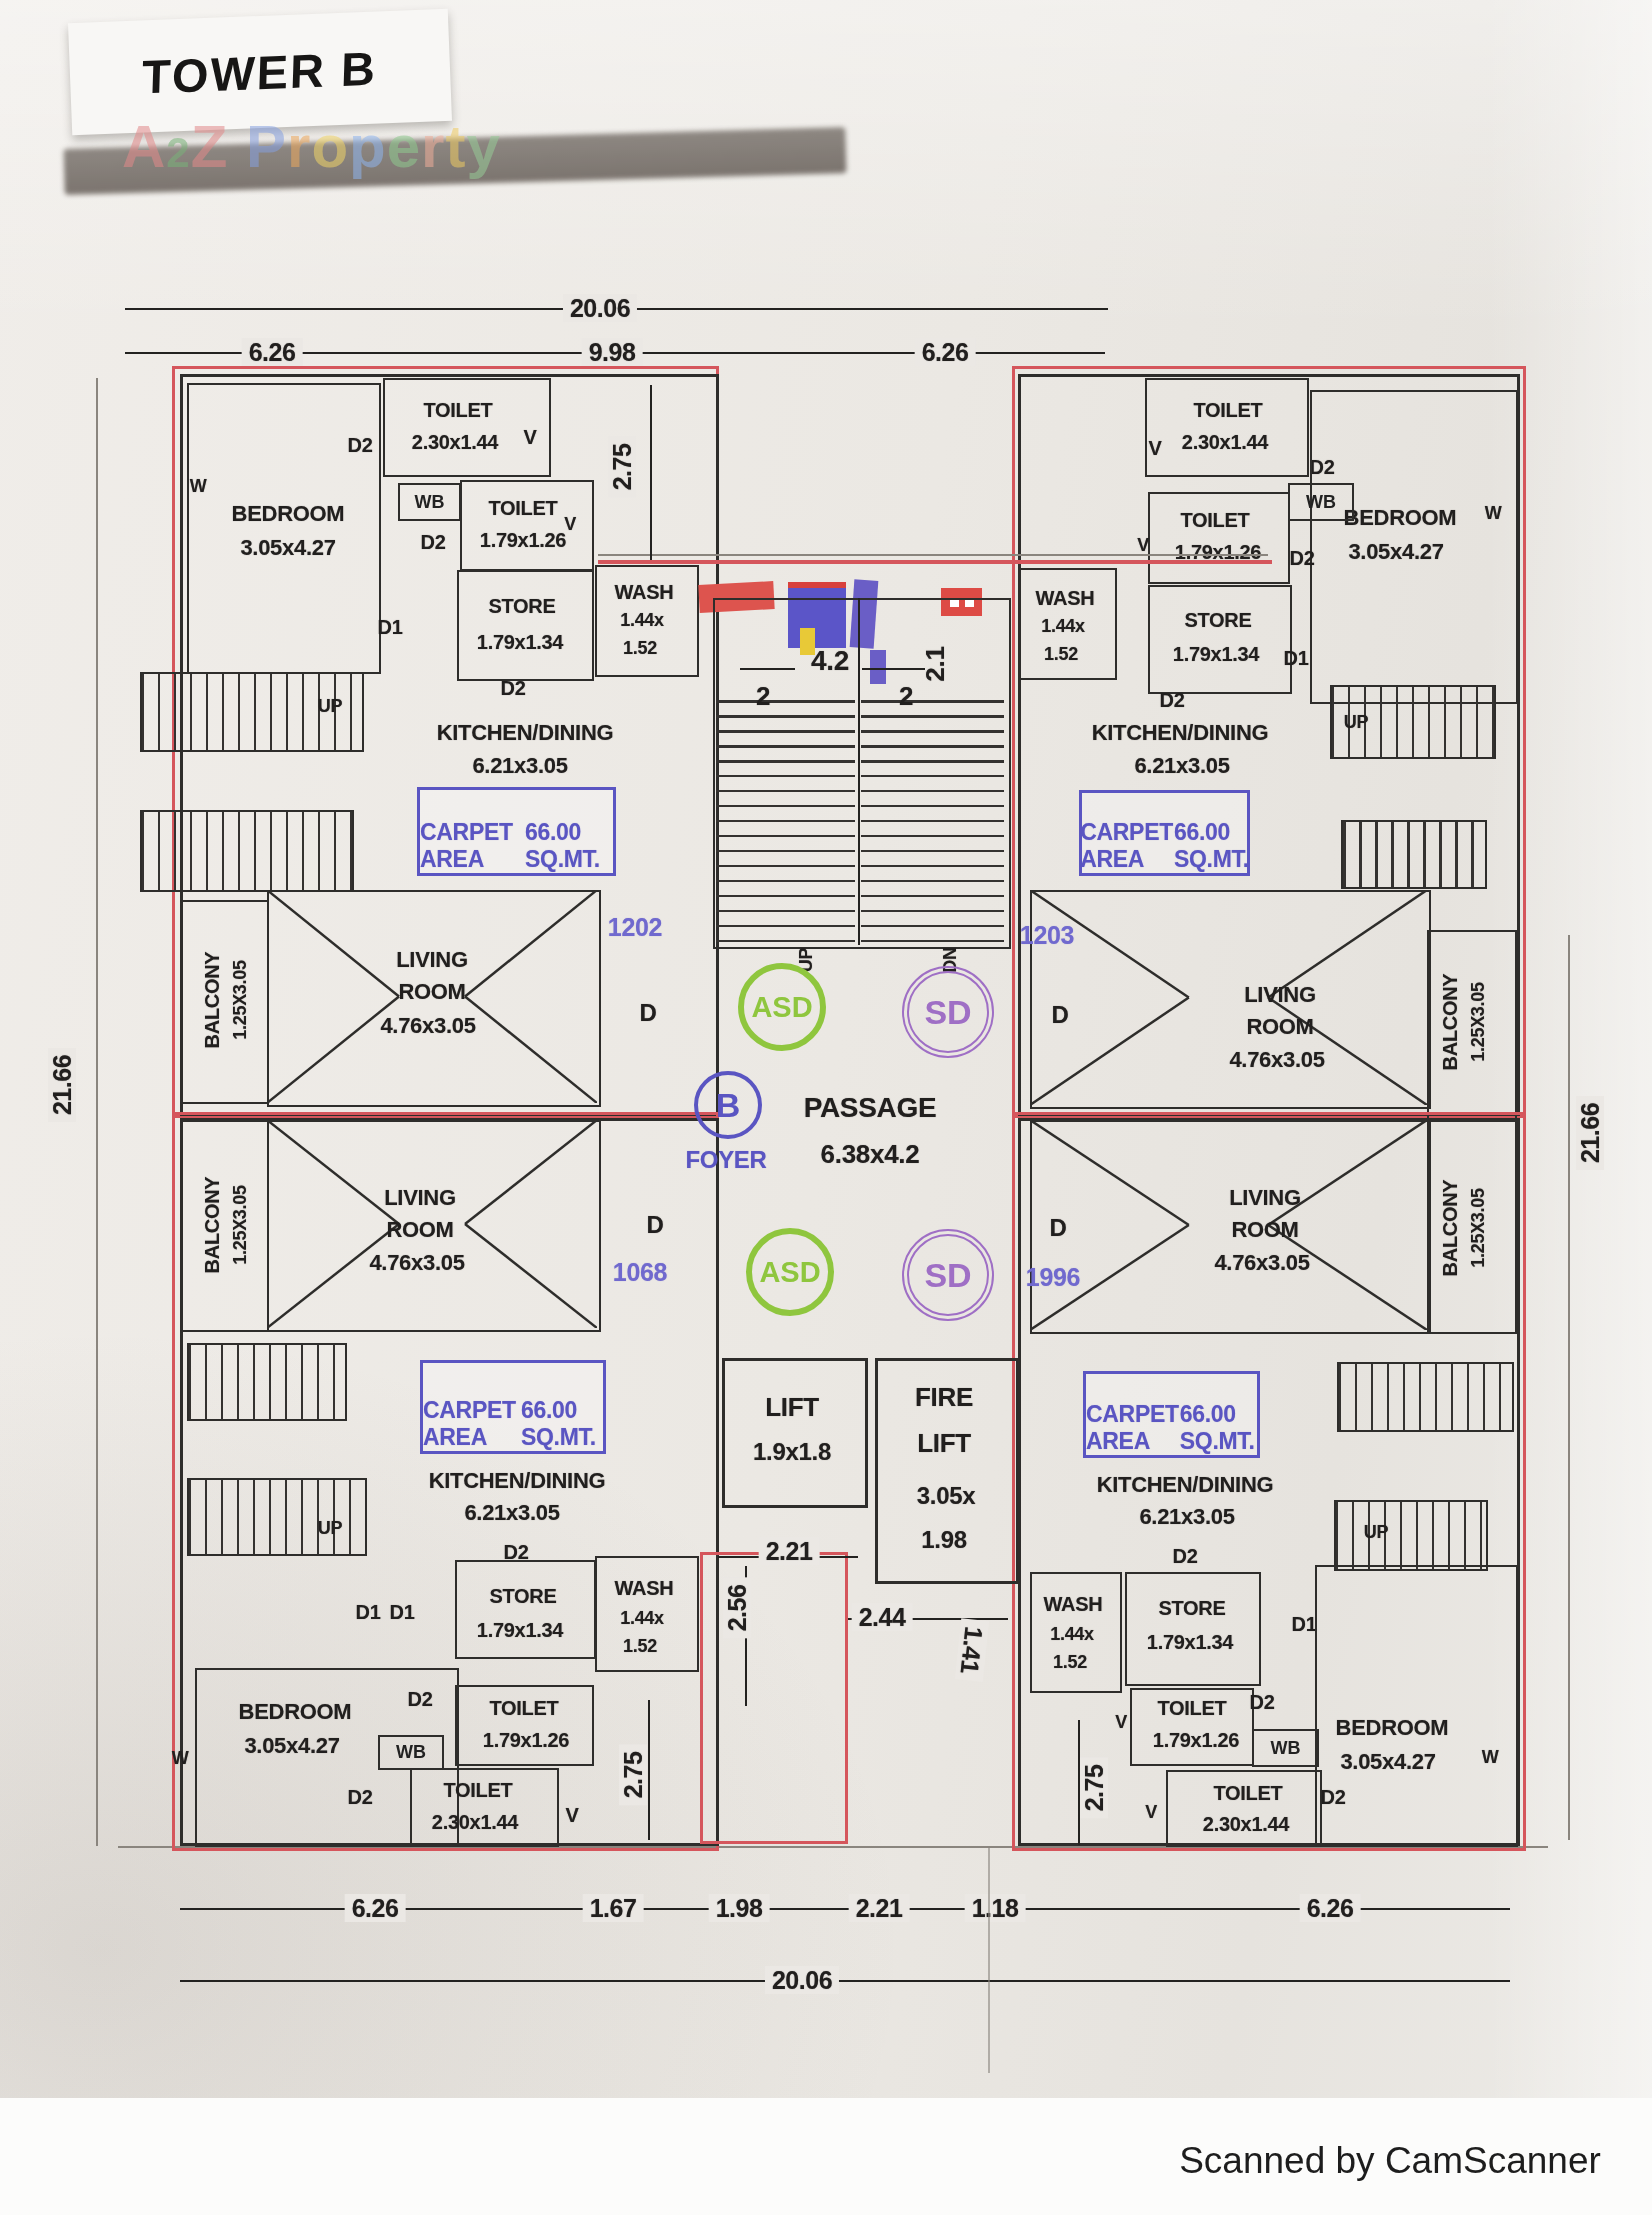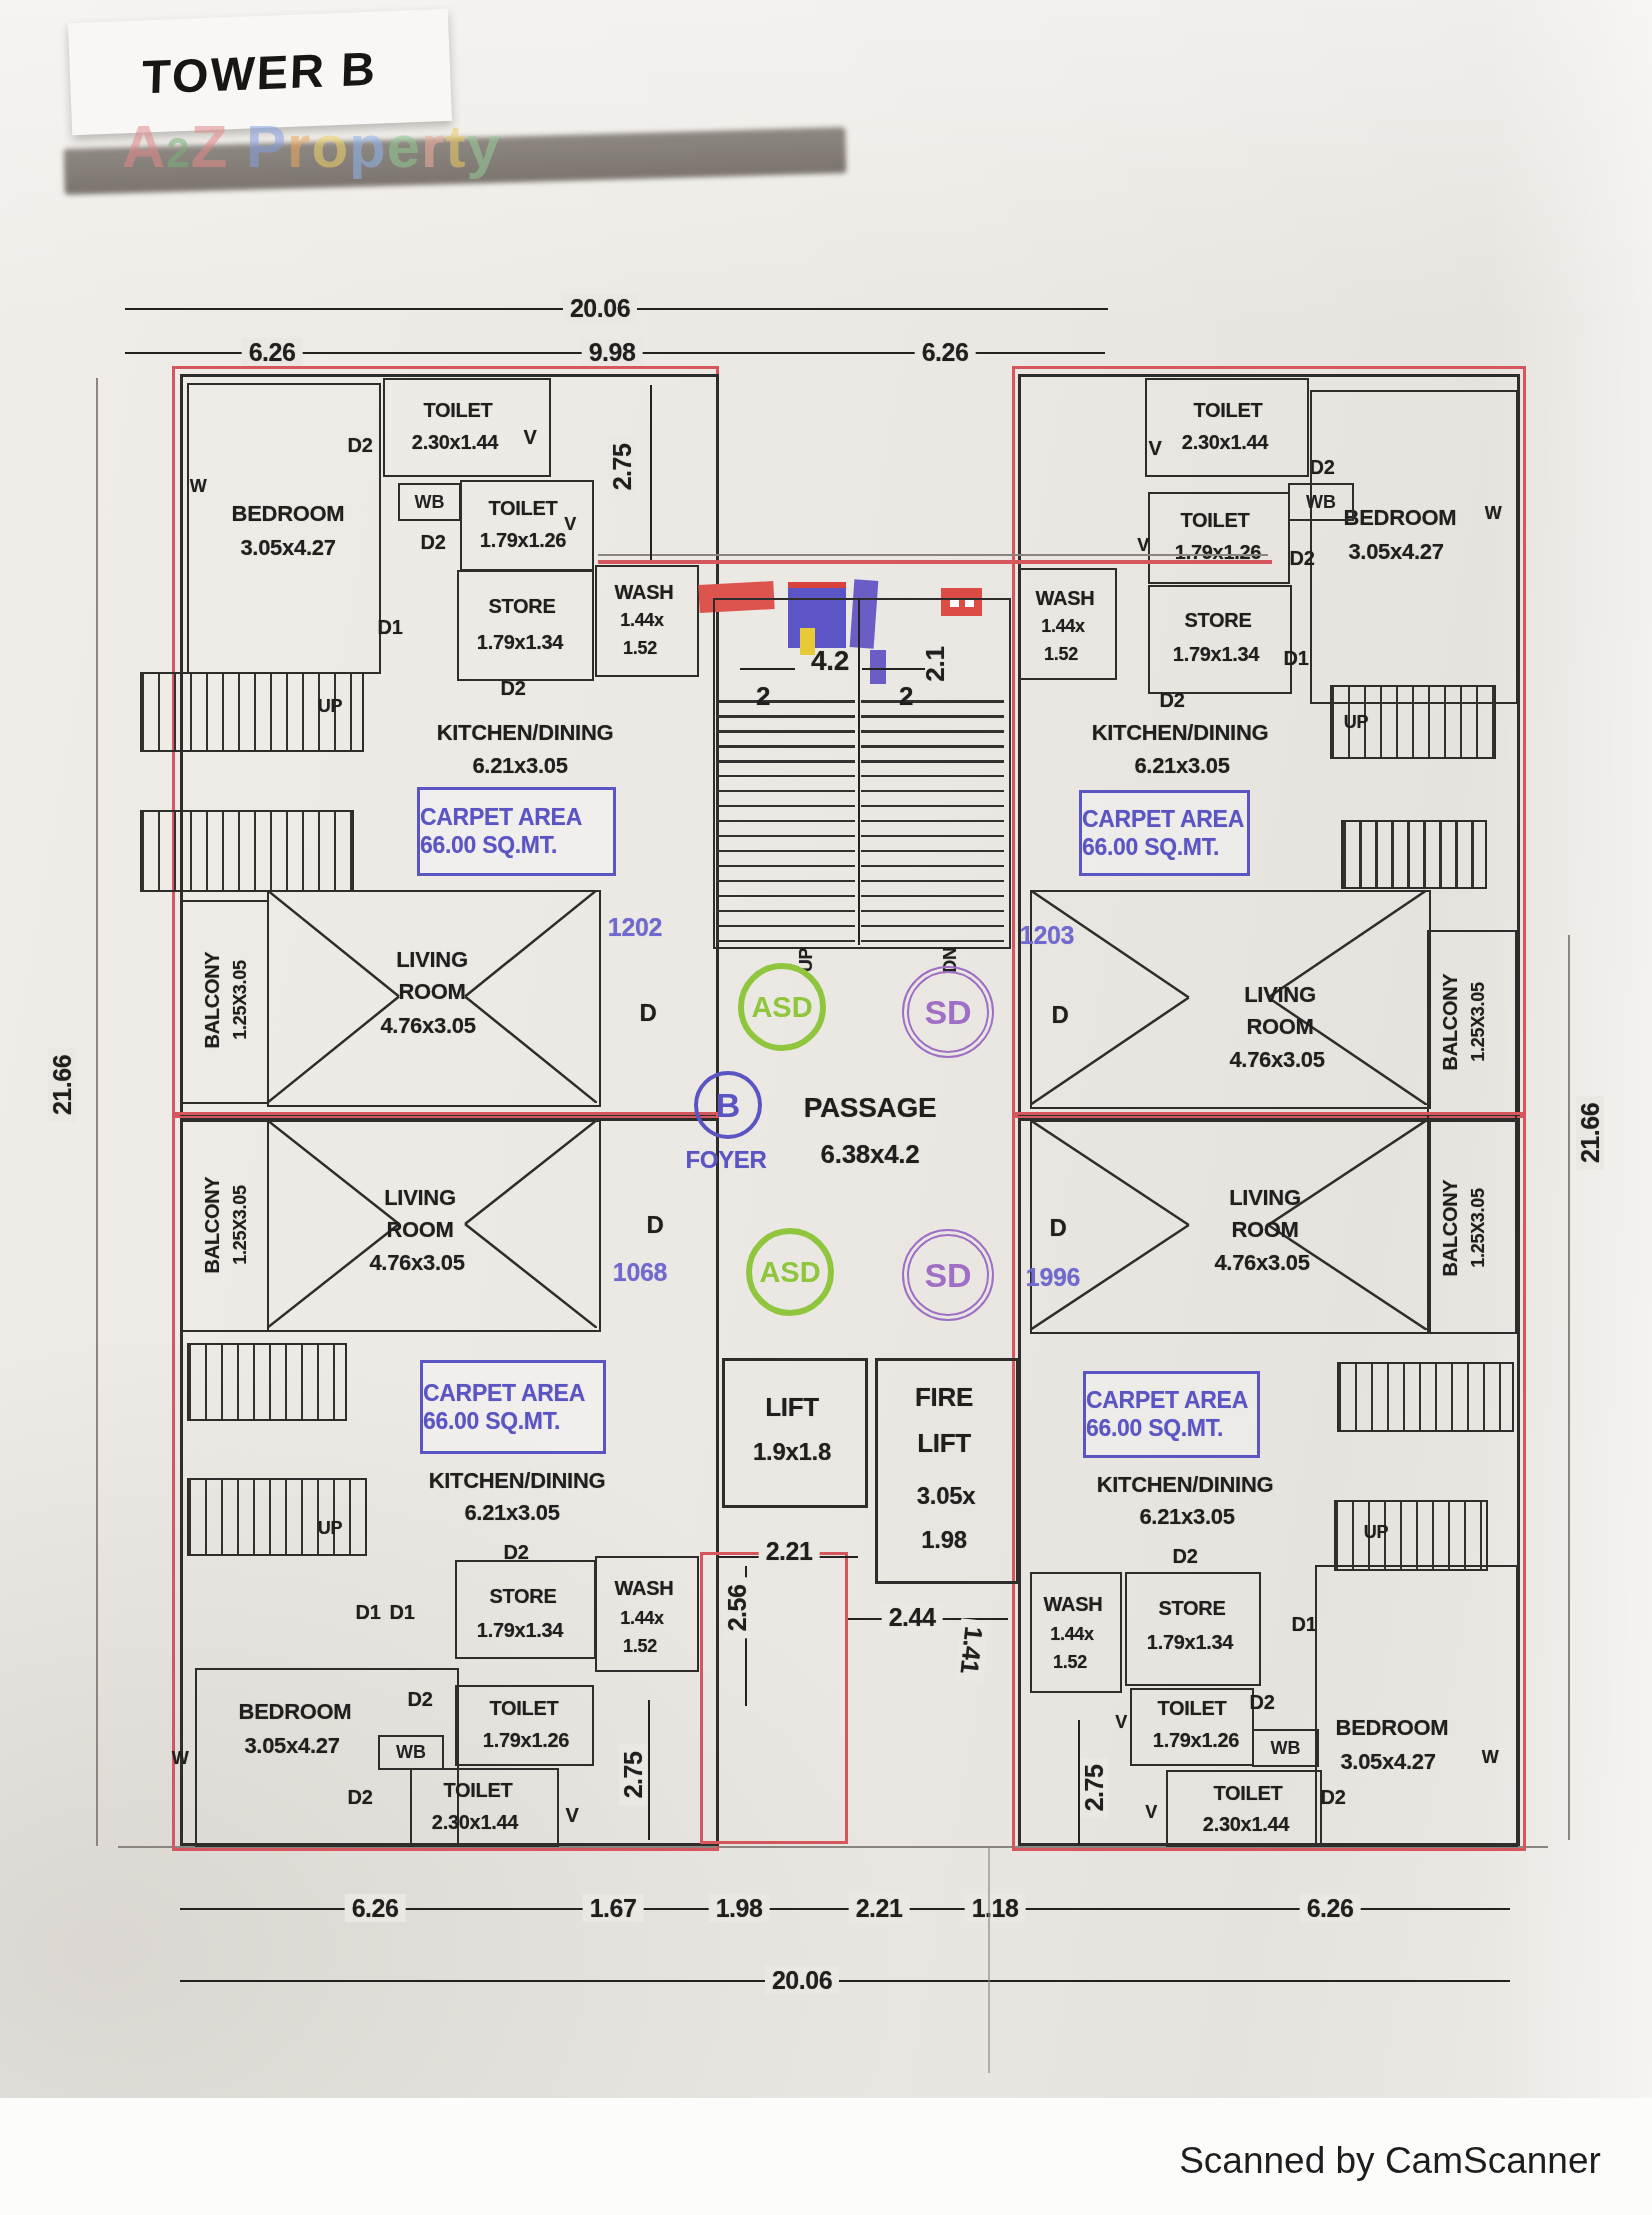--- a/index.html
+++ b/index.html
@@ -23,21 +23,21 @@
   .dimh{position:absolute;border-top:2px solid #232220;height:0;}
   .dimv{position:absolute;border-left:2px solid #232220;width:0;}
   .lite{border-color:#8a857e;}
   .dlbl{background:#ebe8e4;padding:0 7px;font-size:25px;letter-spacing:-.5px;}
   .stair{position:absolute;border:2px solid #2e2d2b;
          background:repeating-linear-gradient(90deg,#37353218 0 0,#343230 0 2.5px,transparent 2.5px 16px);}
   .stairH{background:repeating-linear-gradient(180deg,#343230 0 2.5px,transparent 2.5px 15px);}
   .circ{position:absolute;transform:translate(-50%,-50%);border-radius:50%;display:flex;
         align-items:center;justify-content:center;font-weight:700;}
   .carpet{position:absolute;border:3px solid #5a55c2;color:#5a55c2;font-weight:700;display:flex;
-        flex-direction:column;align-items:flex-start;justify-content:center;gap:1px;font-size:23px;
+        flex-direction:row;align-items:flex-end;justify-content:center;gap:1px;font-size:23px;
         letter-spacing:-.3px;background:rgba(252,252,254,.3);text-shadow:0 0 1px rgba(90,85,194,.4);}
   .wbx{position:absolute;border:2.5px solid #2e2d2b;display:flex;align-items:center;justify-content:center;
         font-weight:700;font-size:18px;color:#222;}
   .xsvg{position:absolute;}
   .mark{position:absolute;}
   .title-slip{position:absolute;left:70px;top:16px;width:380px;height:112px;background:#f8f7f5;
         transform:rotate(-2.2deg);box-shadow:0 5px 10px rgba(60,55,50,.3);display:flex;
         align-items:center;justify-content:center;}
   .title-slip span{font-size:47px;font-weight:700;letter-spacing:2px;color:#171615;transform:skewX(-4deg);}
   .shadow-band{position:absolute;left:64px;top:138px;width:782px;height:46px;transform:rotate(-1.6deg);
@@ -341,21 +341,21 @@
   <div class="lbl s26" style="left:944px;top:1444px">LIFT</div>
   <div class="lbl s24" style="left:946px;top:1496px">3.05x</div>
   <div class="lbl s24" style="left:944px;top:1540px">1.98</div>
   <div class="red" style="left:700px;top:1552px;width:142px;height:286px"></div>
 
   <div class="dimh" style="left:718px;top:1556px;width:140px"></div>
   <div class="lbl dlbl" style="left:789px;top:1551px">2.21</div>
   <div class="dimv" style="left:745px;top:1566px;height:140px"></div>
   <div class="lbl rot dlbl" style="left:737px;top:1608px">2.56</div>
   <div class="dimh" style="left:848px;top:1618px;width:160px"></div>
-  <div class="lbl dlbl" style="left:912px;top:1617px">2.44</div>
+  <div class="lbl dlbl" style="left:882px;top:1617px">2.44</div>
   <div class="lbl rot96 dlbl" style="left:972px;top:1650px">1.41</div>
   <div class="dimv" style="left:648px;top:1700px;height:140px"></div>
   <div class="lbl rot dlbl" style="left:633px;top:1775px">2.75</div>
   <div class="dimv" style="left:1078px;top:1720px;height:125px"></div>
   <div class="lbl rot dlbl" style="left:1094px;top:1788px">2.75</div>
 
   <div class="dimh" style="left:180px;top:1908px;width:365px"></div>
   <div class="lbl dlbl" style="left:375px;top:1908px">6.26</div>
   <div class="dimh" style="left:545px;top:1908px;width:127px"></div>
   <div class="lbl dlbl" style="left:613px;top:1908px">1.67</div>

